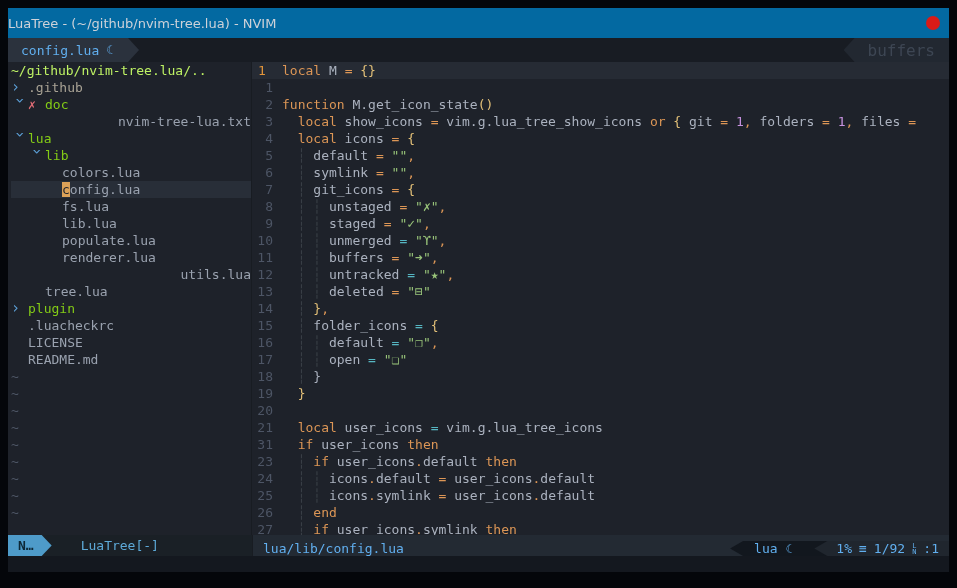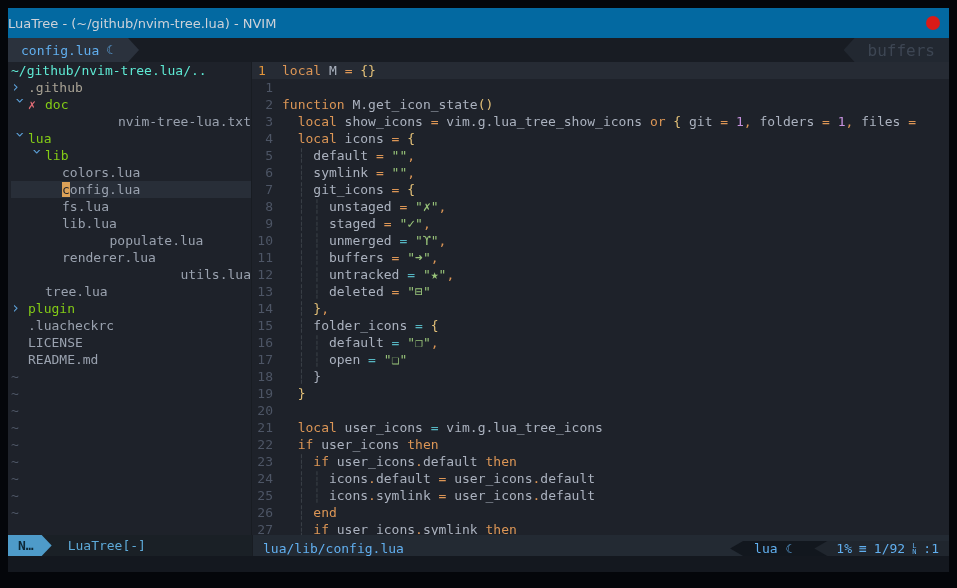--- a/index.html
+++ b/index.html
@@ -26,21 +26,21 @@
     clip-path:polygon(11px 0, 100% 0, 100% 100%, 11px 100%, 0 50%); }
 
   
   .main { height:473px; display:flex; background:#1e222a; overflow:hidden; }
   .tree { width:244px; flex:none; padding-left:3px; border-right:1px solid #181c22; overflow:hidden; }
   .trow { height:17px; line-height:17px; font-size:13px; white-space:pre; display:flex; align-items:center; }
   .trow.cursorline { background:#282e38; }
   .chev { display:inline-block; width:17px; flex:none; color:#5c9fd6; font-size:15px; line-height:17px; }
   .chev.exp { transform:rotate(90deg); }
   .gitmark { display:inline-block; width:17px; flex:none; color:#e06c75; }
-  .t-root { color:#5eead4; }
+  .t-root { color:#bef264; }
   .t-dir  { color:#84cc16; }
   .t-dim  { color:#a8a294; }
   .t-file { color:#9aa2af; }
   .cursor-block { background:#dba158; color:#1e222a; }
   .tilde { color:#4d5565; }
 
   
   .code { flex:1; overflow:hidden; }
   .cline { height:17px; line-height:17px; font-size:13px; display:flex; }
   .cline.cur { background:#262b34; }
@@ -50,21 +50,21 @@
   .tk-kw { color:#dc9656; } .tk-op { color:#dc9656; } .tk-fg { color:#abb2bf; }
   .tk-cy { color:#56b6c2; } .tk-str { color:#98c379; } .tk-br { color:#e3c078; }
   .tk-num { color:#c792e0; } .tk-gd { color:#3a4048; }
 
   
   .statusline { height:21px; display:flex; align-items:stretch; font-size:13px; background:#232a33; }
   .sl-left { width:244px; flex:none; background:#1a2026; display:flex; align-items:center; }
   .mode-badge { background:#4e9bc9; color:#0d2836; font-weight:bold; height:100%;
     display:flex; align-items:center; padding:0 18px 0 10px;
     clip-path:polygon(0 0, calc(100% - 10px) 0, 100% 50%, calc(100% - 10px) 100%, 0 100%); }
-  .sl-app { color:#5da9d8; margin-left:16px; }
+  .sl-app { color:#5da9d8; margin-left:29px; }
   .sl-mid { flex:1; background:#232a33; display:flex; align-items:flex-end; border-left:1px solid #181c22; }
   .sl-path { color:#61afef; padding-left:10px; flex:1; display:flex; align-items:center; }
   .sl-right { background:#12171e; display:flex; align-items:center; padding-left:24px;
     clip-path:polygon(13px 0, 100% 0, 100% 100%, 13px 100%, 0 50%); }
   .sl-ft { color:#61afef; display:flex; align-items:center; gap:8px; padding-right:18px; }
   .seg-stats { background:#20262e; height:100%; display:flex; align-items:center; gap:7px;
     color:#61afef; padding:0 10px 0 22px;
     clip-path:polygon(13px 0, 100% 0, 100% 100%, 13px 100%, 0 50%); }
   .ln-icon { display:inline-flex; flex-direction:column; justify-content:center;
     font-size:7px; line-height:6px; color:#61afef; }
@@ -95,21 +95,21 @@
         <div class="trow t-root">~/github/nvim-tree.lua/..</div>
         <div class="trow" style="padding-left: 0px;"><span class="chev">›</span><span class="t-dim">.github</span></div>
         <div class="trow" style="padding-left: 0px;"><span class="chev exp">›</span><span class="gitmark">✗</span><span class="t-dir">doc</span></div>
         <div class="trow" style="padding-left: 17px; justify-content: flex-end;"><span class="t-file">nvim-tree-lua.txt</span></div>
         <div class="trow" style="padding-left: 0px;"><span class="chev exp">›</span><span class="t-dir">lua</span></div>
         <div class="trow" style="padding-left: 17px;"><span class="chev exp">›</span><span class="t-dir">lib</span></div>
         <div class="trow" style="padding-left: 51px;"><span class="t-file">colors.lua</span></div>
         <div class="trow cursorline" style="padding-left: 51px;"><span class="t-file"><span class="cursor-block">c</span>onfig.lua</span></div>
         <div class="trow" style="padding-left: 51px;"><span class="t-file">fs.lua</span></div>
         <div class="trow" style="padding-left: 51px;"><span class="t-file">lib.lua</span></div>
-        <div class="trow" style="padding-left: 51px; justify-content: center;"><span class="t-file">populate.lua</span></div>
+        <div class="trow" style="padding-left: 51px;"><span class="t-file">populate.lua</span></div>
         <div class="trow" style="padding-left: 51px;"><span class="t-file">renderer.lua</span></div>
         <div class="trow" style="padding-left: 51px; justify-content: flex-end;"><span class="t-file">utils.lua</span></div>
         <div class="trow" style="padding-left: 34px;"><span class="t-file">tree.lua</span></div>
         <div class="trow" style="padding-left: 0px;"><span class="chev">›</span><span class="t-dir">plugin</span></div>
         <div class="trow" style="padding-left: 17px;"><span class="t-file">.luacheckrc</span></div>
         <div class="trow" style="padding-left: 17px;"><span class="t-file">LICENSE</span></div>
         <div class="trow" style="padding-left: 17px;"><span class="t-file">README.md</span></div>
         <div class="trow tilde">~</div>
         <div class="trow tilde">~</div>
         <div class="trow tilde">~</div>
@@ -203,21 +203,21 @@
         </div>
         <div class="cline">
           <span class="lnum">20</span>
           <span class="ctext"></span>
         </div>
         <div class="cline">
           <span class="lnum">21</span>
           <span class="ctext"><span class="tk-fg">  </span><span class="tk-kw">local</span><span class="tk-fg"> user_icons </span><span class="tk-cy">=</span><span class="tk-fg"> vim.g.lua_tree_icons</span></span>
         </div>
         <div class="cline">
-          <span class="lnum">22</span>
+          <span class="lnum">31</span>
           <span class="ctext"><span class="tk-fg">  </span><span class="tk-kw">if</span><span class="tk-fg"> user_icons </span><span class="tk-kw">then</span></span>
         </div>
         <div class="cline">
           <span class="lnum">23</span>
           <span class="ctext"><span class="tk-fg">  </span><span class="tk-gd">┆</span><span class="tk-fg"> </span><span class="tk-kw">if</span><span class="tk-fg"> user_icons</span><span class="tk-op">.</span><span class="tk-fg">default </span><span class="tk-kw">then</span></span>
         </div>
         <div class="cline">
           <span class="lnum">24</span>
           <span class="ctext"><span class="tk-fg">  </span><span class="tk-gd">┆</span><span class="tk-fg"> </span><span class="tk-gd">┆</span><span class="tk-fg"> icons</span><span class="tk-op">.</span><span class="tk-fg">default </span><span class="tk-op">=</span><span class="tk-fg"> user_icons</span><span class="tk-op">.</span><span class="tk-fg">default</span></span>
         </div>

